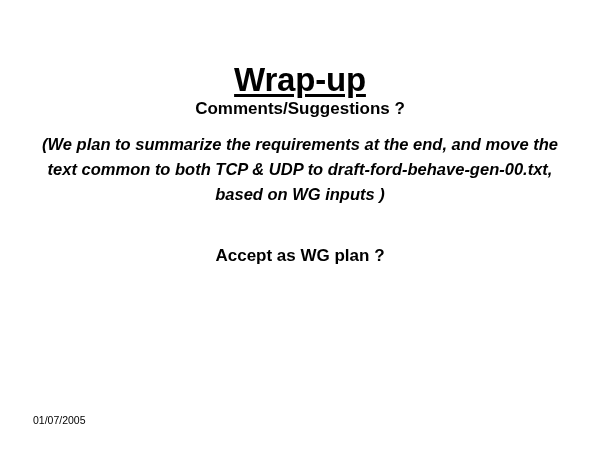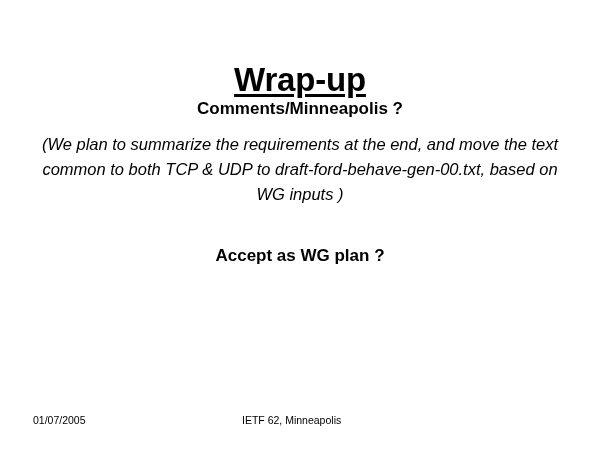--- a/index.html
+++ b/index.html
@@ -53,21 +53,21 @@
     font-size: 17px;
     font-weight: bold;
     line-height: 22px;
     margin: 0;
     white-space: nowrap;
   }
 
   .paren-note {
     font-size: 16.5px;
     font-style: italic;
-    font-weight: normal;
+    font-weight: bold;
     line-height: 25px;
     margin: 12px 0 12px 0;
     padding: 0 10px;
   }
 
   .accept-question {
     font-size: 17px;
     font-weight: bold;
     line-height: 22px;
     margin: 38px 0 0 0;
@@ -101,26 +101,25 @@
 </style>
 </head>
 <body>
 
 <div class="slide">
 
   <h1 class="slide-title"><span class="title-text">Wrap-up</span></h1>
 
   <div class="body-block">
 
-    <p class="lead-question">Comments/Minneapolis ?</p>
+    <p class="lead-question">Comments/Suggestions ?</p>
 
     <p class="paren-note"><span>(We plan to summarize the requirements at the end, and</span> <span>move the text common to both TCP &amp; UDP to draft-ford-</span><span>behave-gen-00.txt, based on WG inputs )</span></p>
 
     <p class="accept-question">Accept as WG plan ?</p>
 
   </div>
 
   <div class="footer">
     <span class="footer-date">01/07/2005</span>
-    <span class="footer-event">IETF 62, Minneapolis</span>
   </div>
 
 </div>
 
 </body></html>

